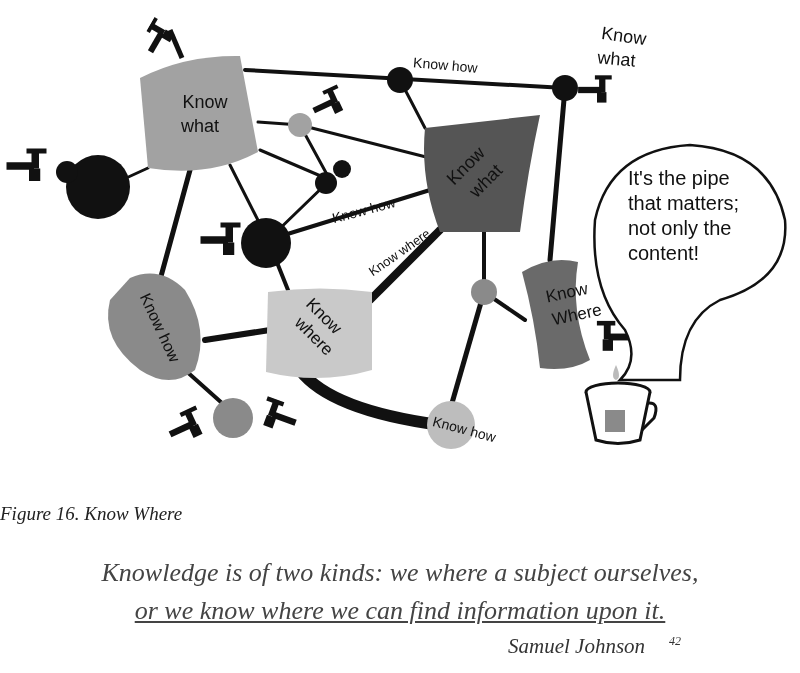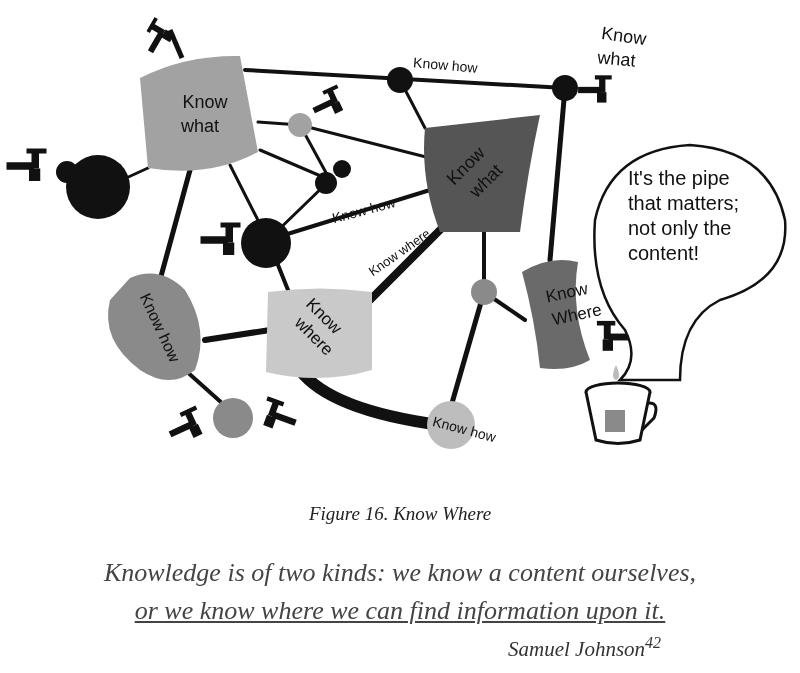--- a/index.html
+++ b/index.html
@@ -1,27 +1,27 @@
 <!DOCTYPE html>
 <html><head>
 <meta charset="utf-8">
 <style>
   html, body { margin:0; padding:0; background:#ffffff; }
   body { width:800px; height:673px; position:relative; overflow:hidden; font-family:"Liberation Sans", sans-serif; }
   #diagram { position:absolute; left:0; top:0; width:800px; height:480px; }
   .lbl { font-family:"Liberation Sans", sans-serif; fill:#111; }
-  .caption { position:absolute; left:0; width:800px; text-align:center; top:503px;
+  .caption { position:absolute; left:0; width:800px; text-align:left; top:503px;
     font-family:"Liberation Serif", serif; font-style:italic; font-size:19px; color:#222; }
   .quote { position:absolute; left:0; width:800px; text-align:center;
     font-family:"Liberation Serif", serif; font-style:italic; font-size:26px; color:#444; }
   .q1 { top:558px; }
   .q2 { top:596px;text-decoration:underline; }
   .attrib { position:absolute; left:508px; top:634px; font-family:"Liberation Serif", serif;
     font-style:italic; font-size:21px; color:#333; }
-  .attrib sup { font-size:16px; }
+  .attrib sup { font-size:12px;margin-left:24px; }
 </style>
 </head>
 <body>
 
 <svg id="diagram" viewBox="0 0 800 480" xmlns="http://www.w3.org/2000/svg">
   <defs>
     <symbol id="tap" viewBox="-20 -14 40 28">
       <rect x="-18" y="-3" width="22" height="6" fill="#111"></rect>
       <rect x="2" y="-12" width="6" height="14" fill="#111"></rect>
       <rect x="-2" y="-14" width="16" height="4" fill="#111"></rect>
@@ -145,15 +145,15 @@
   <g>
     <path d="M620 380 Q640 360 625 330 Q590 290 595 220 Q610 150 690 145 Q770 150 785 220 Q790 280 720 300 Q680 320 680 380 Z" fill="#fff" stroke="#111" stroke-width="2.5"></path>
     <text class="lbl" x="628" y="185" font-size="20">It's the pipe</text>
     <text class="lbl" x="628" y="210" font-size="20">that matters;</text>
     <text class="lbl" x="628" y="235" font-size="20">not only the</text>
     <text class="lbl" x="628" y="260" font-size="20">content!</text>
   </g>
 </svg>
 
 <div class="caption">Figure 16. Know Where</div>
-<div class="quote q1">Knowledge is of two kinds: we know a content ourselves,</div>
+<div class="quote q1">Knowledge is of two kinds: we where a subject ourselves,</div>
 <div class="quote q2">or we know where we can find information upon it.</div>
 <div class="attrib"><span>Samuel Johnson</span><sup>42</sup></div>
 
 </body></html>

